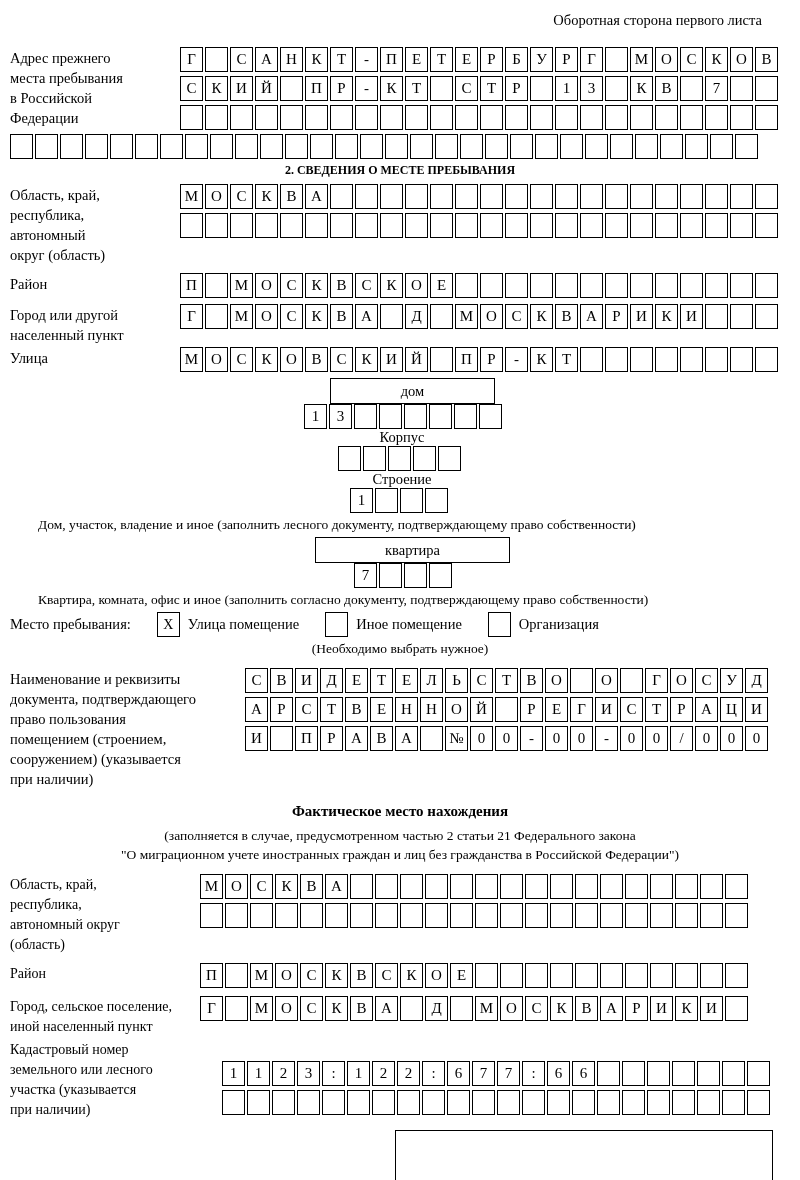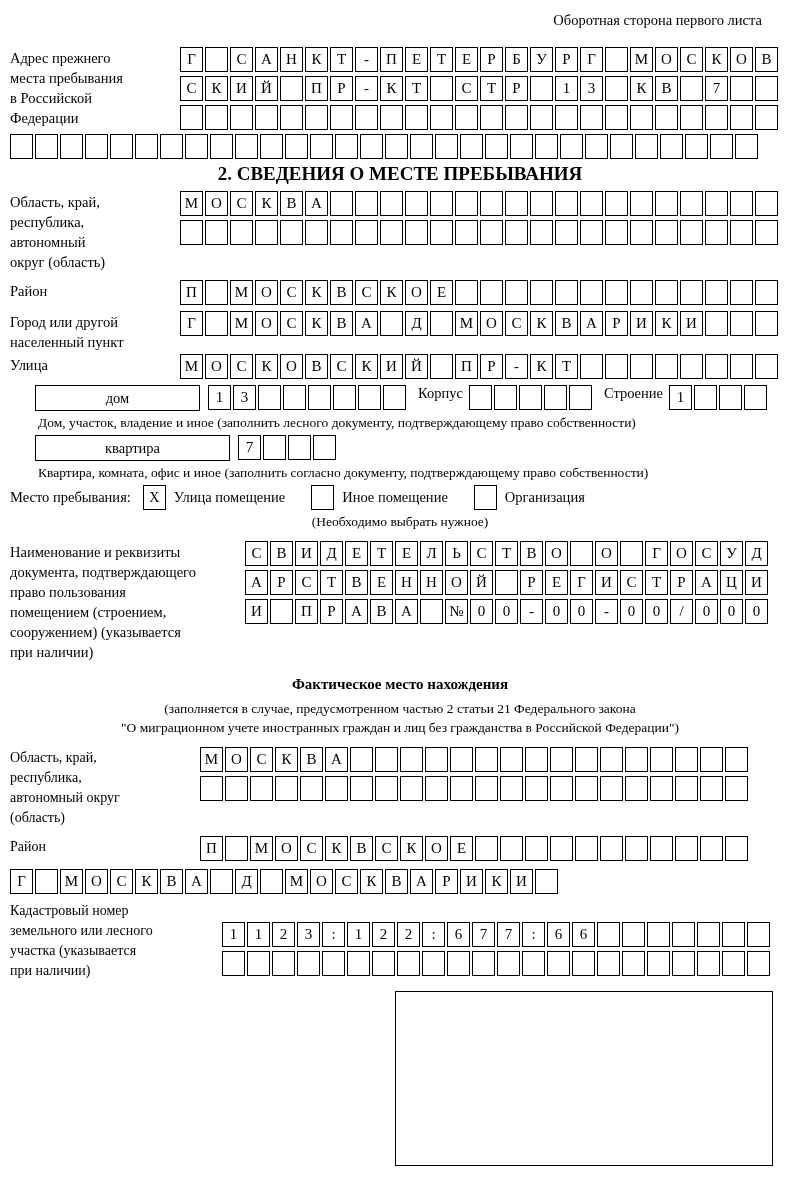--- a/index.html
+++ b/index.html
@@ -18,29 +18,29 @@
   .rows{display:flex;flex-direction:column;}
   .cellrow{display:flex;margin-bottom:4px;}
   .cell{box-sizing:border-box;flex:none;width:23px;height:25px;margin-right:2px;
         border:1.7px solid #000;display:flex;align-items:center;justify-content:center;
         font-size:15px;line-height:1;}
   .checkbox{box-sizing:border-box;flex:none;width:23px;height:25px;border:1.7px solid #000;
         display:flex;align-items:center;justify-content:center;font-size:14px;}
 
   .center-note{text-align:center;font-size:13.5px;line-height:19px;white-space:pre-line;}
   .left-note{font-size:13.5px;margin-left:28px;margin-bottom:4px;}
-  .sec-title{text-align:center;font-weight:bold;font-size:19px;margin:4px 0 6px 0;}
-
-  .house-row{display:flex;margin:2px 0 4px 0;}
+  .sec-title{text-align:center;font-weight:bold;font-size:12px;margin:4px 0 6px 0;}
+
+  .house-row{display:flex;align-items:center;margin:2px 0 4px 0;flex-direction:column;}
   .widebox{box-sizing:border-box;height:26px;border:1.7px solid #000;
            display:flex;align-items:center;justify-content:center;font-size:14.5px;}
   .inline-label{font-size:14.5px;margin:0 6px 0 10px;}
 
   .stay-row{display:flex;align-items:center;margin:4px 0 2px 0;}
-  .stay-label{font-size:14.5px;margin:0 12px 0 28px;text-align:right;}
+  .stay-label{font-size:14.5px;margin:0 26px 0 28px;text-align:right;}
   .stay-opt{font-size:14.5px;margin:0 26px 0 8px;}
 
   .stamp-wrap{margin-left:385px;width:378px;}
   .stamp-box{box-sizing:border-box;width:378px;height:175px;border:1.7px solid #000;}
 
   .mb2{margin-bottom:2px;} .mb4{margin-bottom:4px;}
   .mb8{margin-bottom:8px;} .mb10{margin-bottom:10px;} .mb14{margin-bottom:14px;font-family:Liberation Serif, serif;}
   .mt22{margin-top:22px;}
 </style>
 </head>
@@ -538,20 +538,22 @@
         <div class="cell">&nbsp;</div>
         <div class="cell">&nbsp;</div>
         <div class="cell">&nbsp;</div>
         <div class="cell">&nbsp;</div>
         <div class="cell">&nbsp;</div>
         <div class="cell">&nbsp;</div>
       </div>
   </div>
 
   <div class="field mb2">
+    <div class="label w190">Город, сельское поселение,
+иной населенный пункт</div>
     <div class="cellrow">
         <div class="cell">Г</div>
         <div class="cell">&nbsp;</div>
         <div class="cell">М</div>
         <div class="cell">О</div>
         <div class="cell">С</div>
         <div class="cell">К</div>
         <div class="cell">В</div>
         <div class="cell">А</div>
         <div class="cell">&nbsp;</div>

